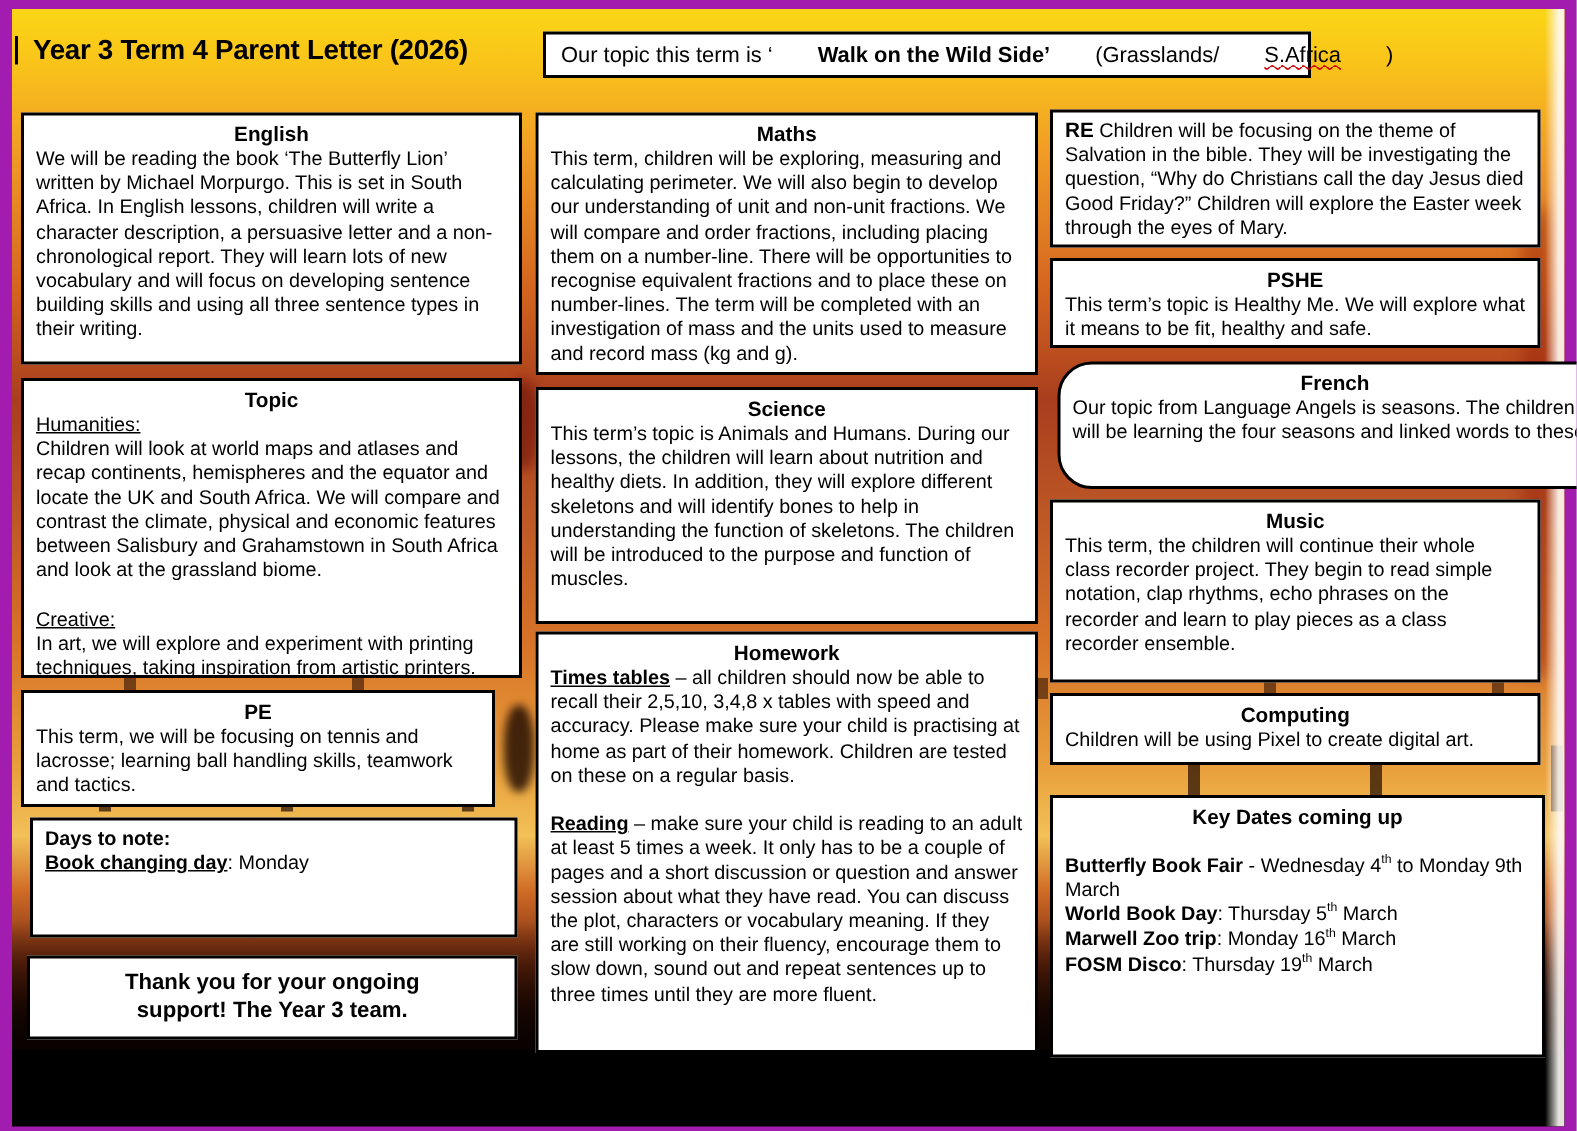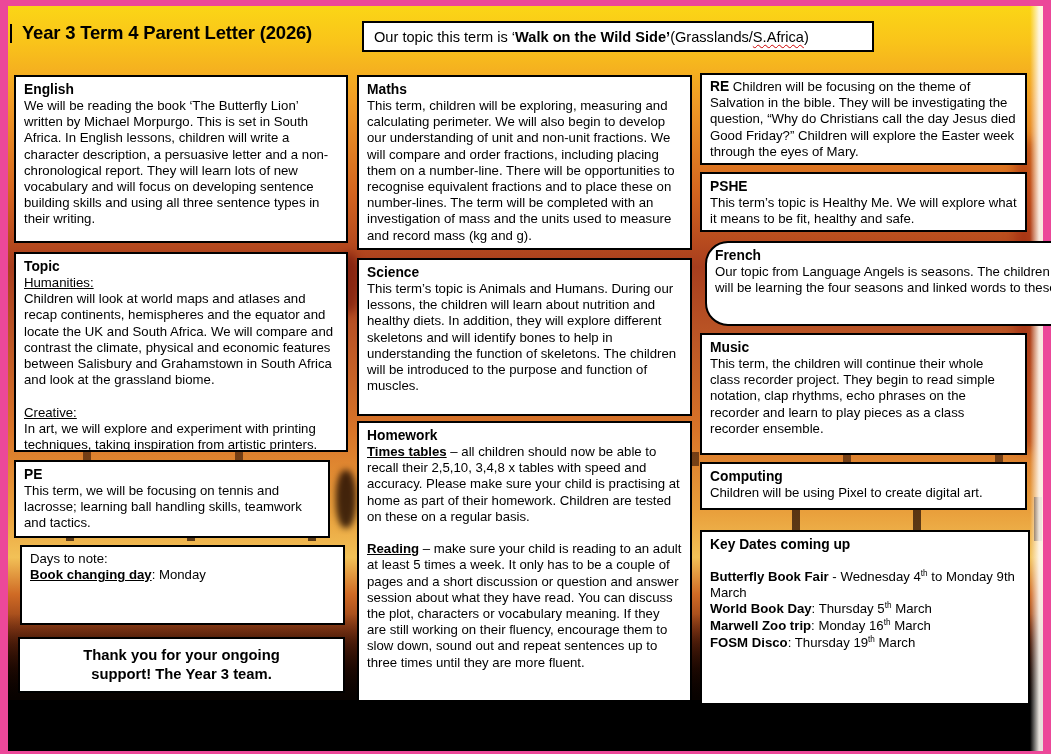--- a/index.html
+++ b/index.html
@@ -1,19 +1,19 @@
 <!DOCTYPE html>
 <html><head>
 <meta charset="utf-8">
 <style>
   * { margin:0; padding:0; box-sizing:border-box; }
   html,body { width:1051px; height:754px; }
   body { font-family:"Liberation Sans", sans-serif; background:#fff; position:relative; overflow:hidden; color:#000; }
 
-  .canvas { position:absolute; inset:0; background:#ec4899; }
+  .canvas { position:absolute; inset:0; background:#a21caf; }
 
   
   .bg { position:absolute; left:8px; top:6px; right:8px; bottom:3px; overflow:hidden;
         background:linear-gradient(180deg,
           #fbd616 0%, #f9c31a 5%, #f09b26 13%, #d4651f 25%, #a83e1e 35%,
           #bc5726 45%, #d87428 57%, #e9a03c 68%, #f2c157 74%, #cf6a25 79%,
           #8a3a16 84%, #2e1004 89%, #000 92.5%, #000 100%); }
   .sil { position:absolute; }
   .sil-band-bottom { left:0; right:0; top:608px; height:86px;
         background:linear-gradient(180deg, rgba(60,20,5,0) 0%, rgba(40,10,2,.55) 35%, rgba(8,2,0,.95) 100%); }
@@ -25,26 +25,26 @@
   .sil-blob-2 { left:328px; top:464px; width:20px; height:58px; background:rgba(25,6,0,.8); border-radius:45%; filter:blur(3px); }
   .sil-streak-right { right:10px; top:134px; width:18px; height:310px; background:rgba(150,28,10,.5); filter:blur(6px); }
   .light-edge-right { right:0; top:0; width:13px; height:100%;
         background:linear-gradient(90deg, rgba(255,250,243,0) 0%, rgba(255,250,243,.9) 70%); }
 
   .edge-tick { position:absolute; left:10px; top:24px; width:2px; height:19px; background:#000; }
 
   .page-title { position:absolute; left:22px; top:22px; font-size:18.5px; font-weight:bold; letter-spacing:-0.2px; white-space:nowrap; }
 
   .topic-banner { position:absolute; left:362px; top:21px; width:512px; height:31px; background:#fff;
-        border:2px solid #000; display:flex; align-items:center; padding:0 10px; font-size:14.6px; white-space:nowrap; }
+        border:2px solid #000; display:flex; align-items:center; padding:0 10px; font-size:14.6px; white-space:nowrap;gap:30px; }
   .misspell { text-decoration:underline wavy #c00; text-decoration-thickness:1px; text-underline-offset:2px; }
 
   .box { position:absolute; background:#fff; border:2px solid #000; padding:4px 8px 5px 8px;
          font-size:13.2px; line-height:16.2px; overflow:hidden; }
-  .box h2 { font-size:13.8px; line-height:17px; font-weight:bold; }
+  .box h2 { font-size:13.8px; line-height:17px; font-weight:bold;text-align:center; }
   .h-inline { font-size:13.8px; font-weight:bold; }
   .u { text-decoration:underline; }
   .bu { font-weight:bold; text-decoration:underline; }
   .gap { height:16.2px; }
 
   .thanks { display:flex; align-items:center; justify-content:center; text-align:center;
             font-weight:bold; font-size:14.8px; line-height:19px; padding:4px 32px; }
 
   sup { font-size:0.62em; vertical-align:super; line-height:0; }
 
@@ -91,21 +91,21 @@
     <div class="u">Creative:</div>
     <p>In art, we will explore and experiment with printing techniques, taking inspiration from artistic printers.</p>
   </section>
 
   <section class="box" style="left:14px; top:460px; width:316px; height:78px;">
     <h2>PE</h2>
     <p>This term, we will be focusing on tennis and lacrosse; learning ball handling skills, teamwork and tactics.</p>
   </section>
 
   <section class="box" style="left:20px; top:545px; width:325px; height:80px;">
-    <div style="font-weight:normal;">Days to note:</div>
+    <div style="font-weight:bold;">Days to note:</div>
     <p><span class="bu">Book changing day</span><span>: Monday</span></p>
   </section>
 
   <section class="box thanks" style="left:18px; top:637px; width:327px; height:56px;">
     <p>Thank you for your ongoing support! The Year 3 team.</p>
   </section>
 
   <section class="box" style="left:357px; top:75px; width:335px; height:175px;">
     <h2>Maths</h2>
     <p>This term, children will be exploring, measuring and calculating perimeter. We will also begin to develop our understanding of unit and non-unit fractions. We will compare and order fractions, including placing them on a number-line. There will be opportunities to recognise equivalent fractions and to place these on number-lines. The term will be completed with an investigation of mass and the units used to measure and record mass (kg and g).</p>

